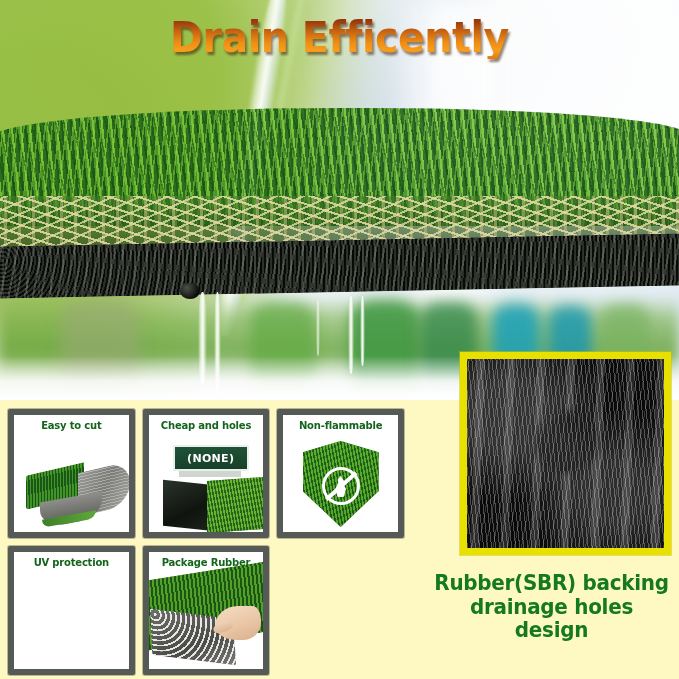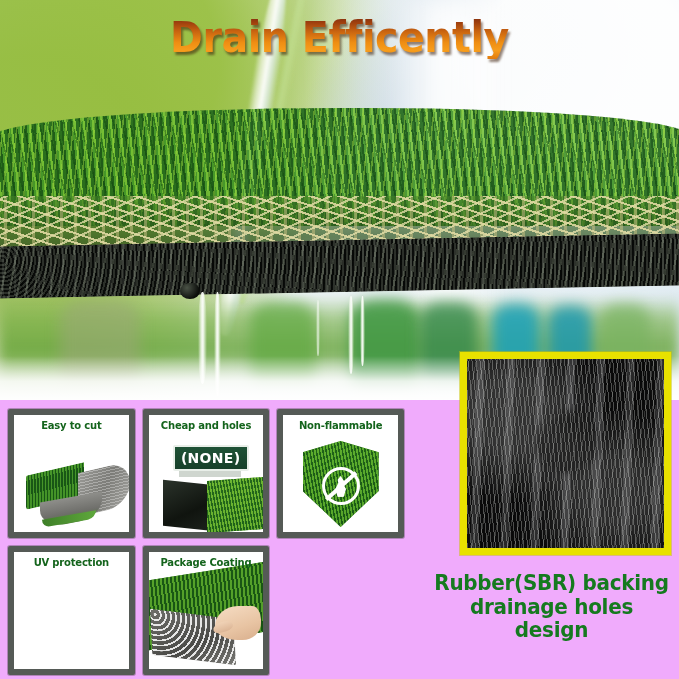--- a/index.html
+++ b/index.html
@@ -6,21 +6,21 @@
   * { box-sizing: border-box; margin: 0; padding: 0; }
   html, body {
     width: 679px; height: 679px;
     background: #ffffff;
     font-family: "Liberation Sans", sans-serif;
     overflow: hidden;
   }
   .stage {
     position: relative;
     width: 679px; height: 679px;
-    background: #f0abfc;
+    background: #fef9c3;
     overflow: hidden;
   }
 
   
   .hero {
     position: absolute;
     left: 0; top: 0;
     width: 679px; height: 400px;
     overflow: hidden;
   }
@@ -272,21 +272,21 @@
   
   .sign-plate {
     position: absolute; left: 24px; top: 30px; width: 76px; height: 26px;
     background: linear-gradient(180deg, #1f5236 0%, #17402a 100%);
     border: 2px solid #e9efe9;
     border-radius: 2px;
     display: flex; align-items: center; justify-content: center;
   }
   .sign-plate span {
     color: #ffffff; font-family: "DejaVu Sans", sans-serif;
-    font-weight: bold; font-size: 14px; letter-spacing: 0.3px;
+    font-weight: bold; font-size: 11px; letter-spacing: 0.3px;
   }
   .sign-post { position: absolute; left: 30px; top: 56px; width: 62px; height: 6px; background: #cfd6cf; }
   .sheet-black {
     position: absolute; left: 14px; top: 68px; width: 62px; height: 46px;
     background: linear-gradient(150deg, #2b332b 0%, #10140f 55%, #202620 100%);
     transform: skewY(6deg);
   }
   .sheet-grass {
     position: absolute; left: 58px; top: 64px; width: 56px; height: 52px;
     background:
@@ -536,21 +536,21 @@
       <div class="panel-title">UV protection</div>
     </div>
 
     <div class="panel">
       <div class="panel-body">
         <div class="pk-grass"></div>
         <div class="pk-backing"></div>
         <div class="pk-hand"></div>
         <div class="pk-finger"></div>
       </div>
-      <div class="panel-title">Package Coating</div>
+      <div class="panel-title">Package Rubber</div>
     </div>
 
   </div>
 
   <div class="rubber-card">
     <div class="rubber-photo">
       <div class="drain-hole"></div>
     </div>
   </div>
 

